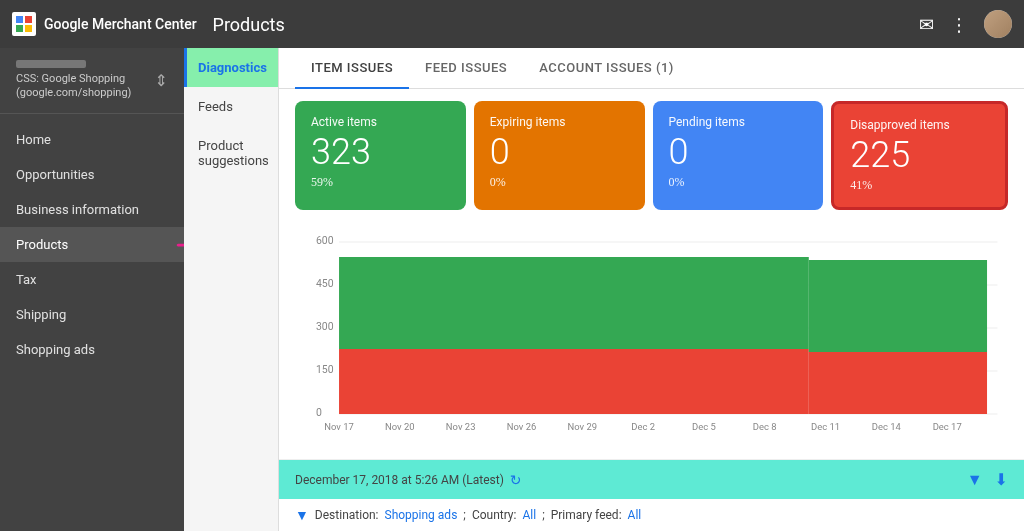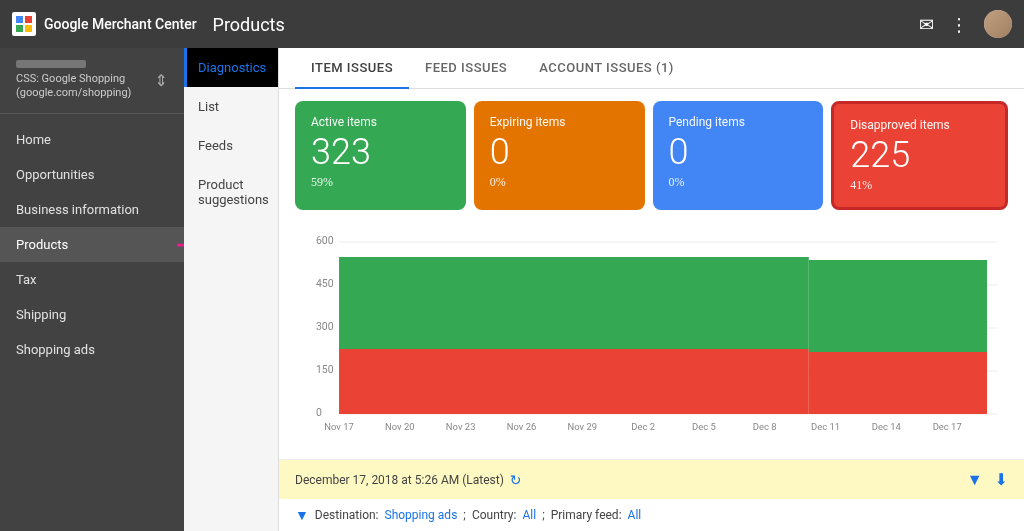--- a/index.html
+++ b/index.html
@@ -126,23 +126,23 @@
       display: flex;
       flex-direction: column;
     }
     .sub-sidebar-item {
       padding: 12px 14px;
       font-size: 13px;
       color: #444;
       cursor: pointer;
     }
     .sub-sidebar-item.active {
-      background: #000000;
+      background: #86efac;
       color: #1a73e8;
-      font-weight: 400;
+      font-weight: 700;
       position: relative;
     }
     .sub-sidebar-item.active::before {
       content: '';
       position: absolute;
       left: 0; top: 0; bottom: 0;
       width: 3px;
       background: #1a73e8;
     }
 
@@ -211,21 +211,21 @@
     }
     .chart-svg { width: 100%; height: 220px; }
 
     
     .footer {
       padding: 10px 16px;
       border-top: 1px solid #eee;
       display: flex;
       align-items: center;
       justify-content: space-between;
-      background: #fef9c3;
+      background: #5eead4;
       flex-shrink: 0;
     }
     .footer-date {
       font-size: 12px;
       color: #444;
       display: flex;
       align-items: center;
       gap: 6px;
     }
     .footer-refresh { color: #1a73e8; cursor: pointer; font-size: 14px; }
@@ -301,23 +301,20 @@
       </div>
       <div class="sidebar-item">
         <span>Shopping ads</span>
       </div>
     </nav>
   </div>
 
   <div class="sub-sidebar">
     <div class="sub-sidebar-item active">
       <span>Diagnostics</span>
-    </div>
-    <div class="sub-sidebar-item">
-      <span>List</span>
     </div>
     <div class="sub-sidebar-item">
       <span>Feeds</span>
     </div>
     <div class="sub-sidebar-item">
       <span>Product suggestions</span>
     </div>
   </div>
 
   <div class="content">

